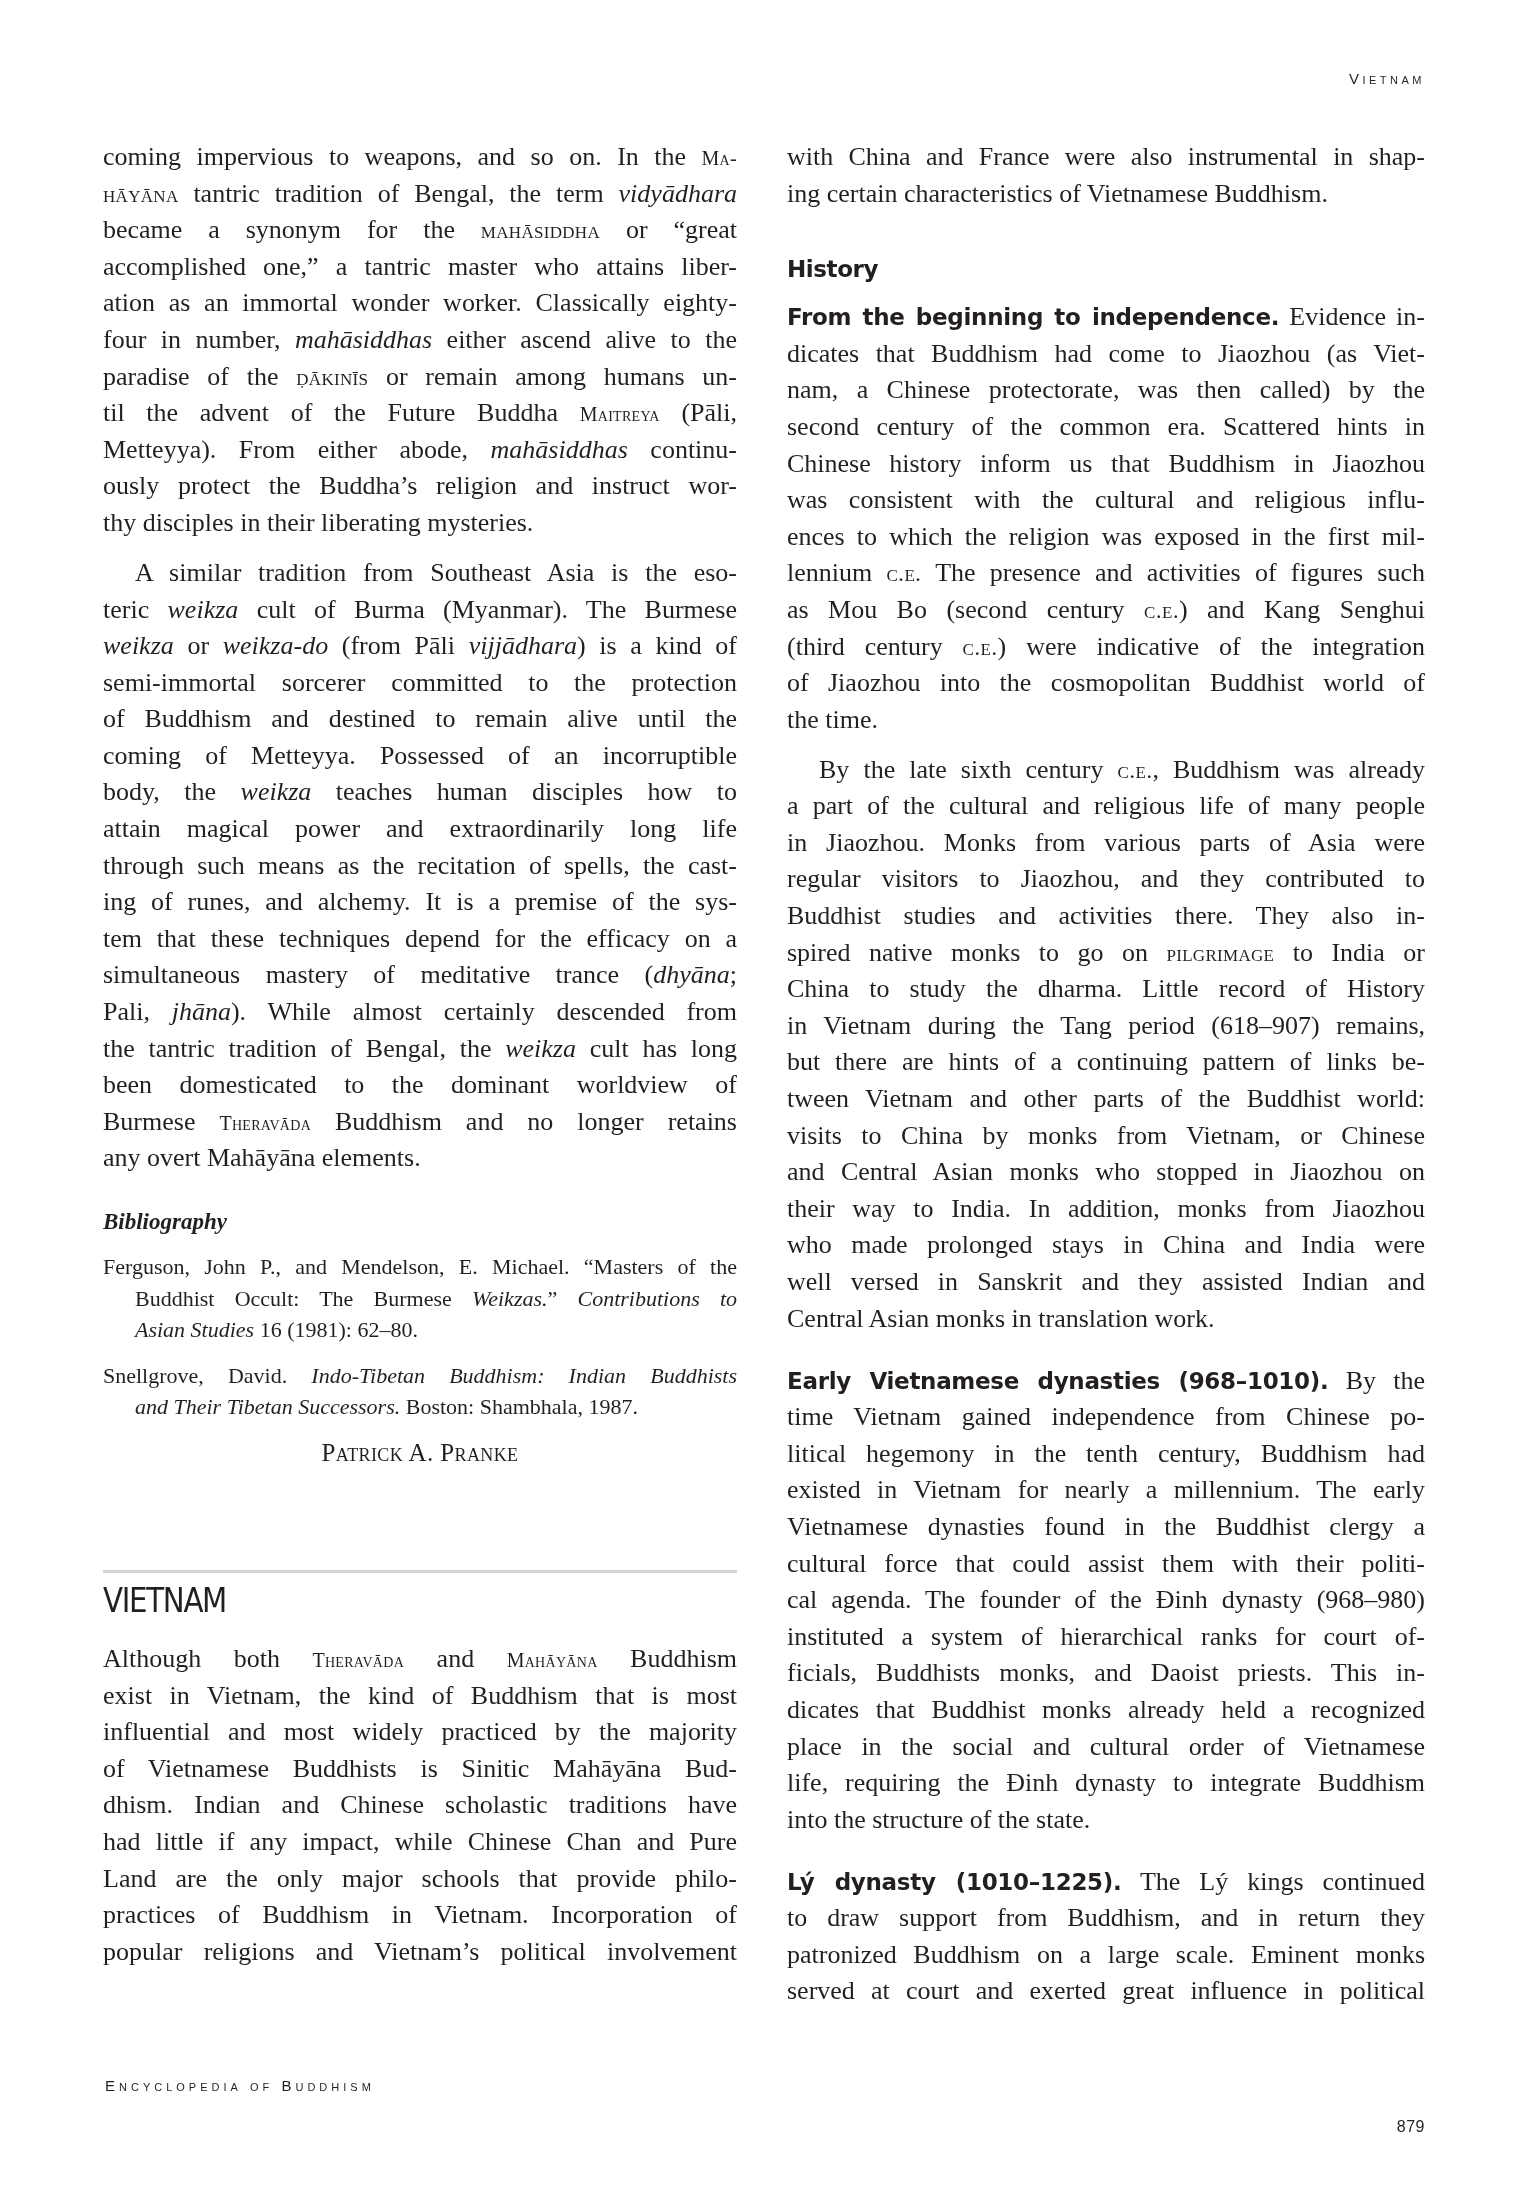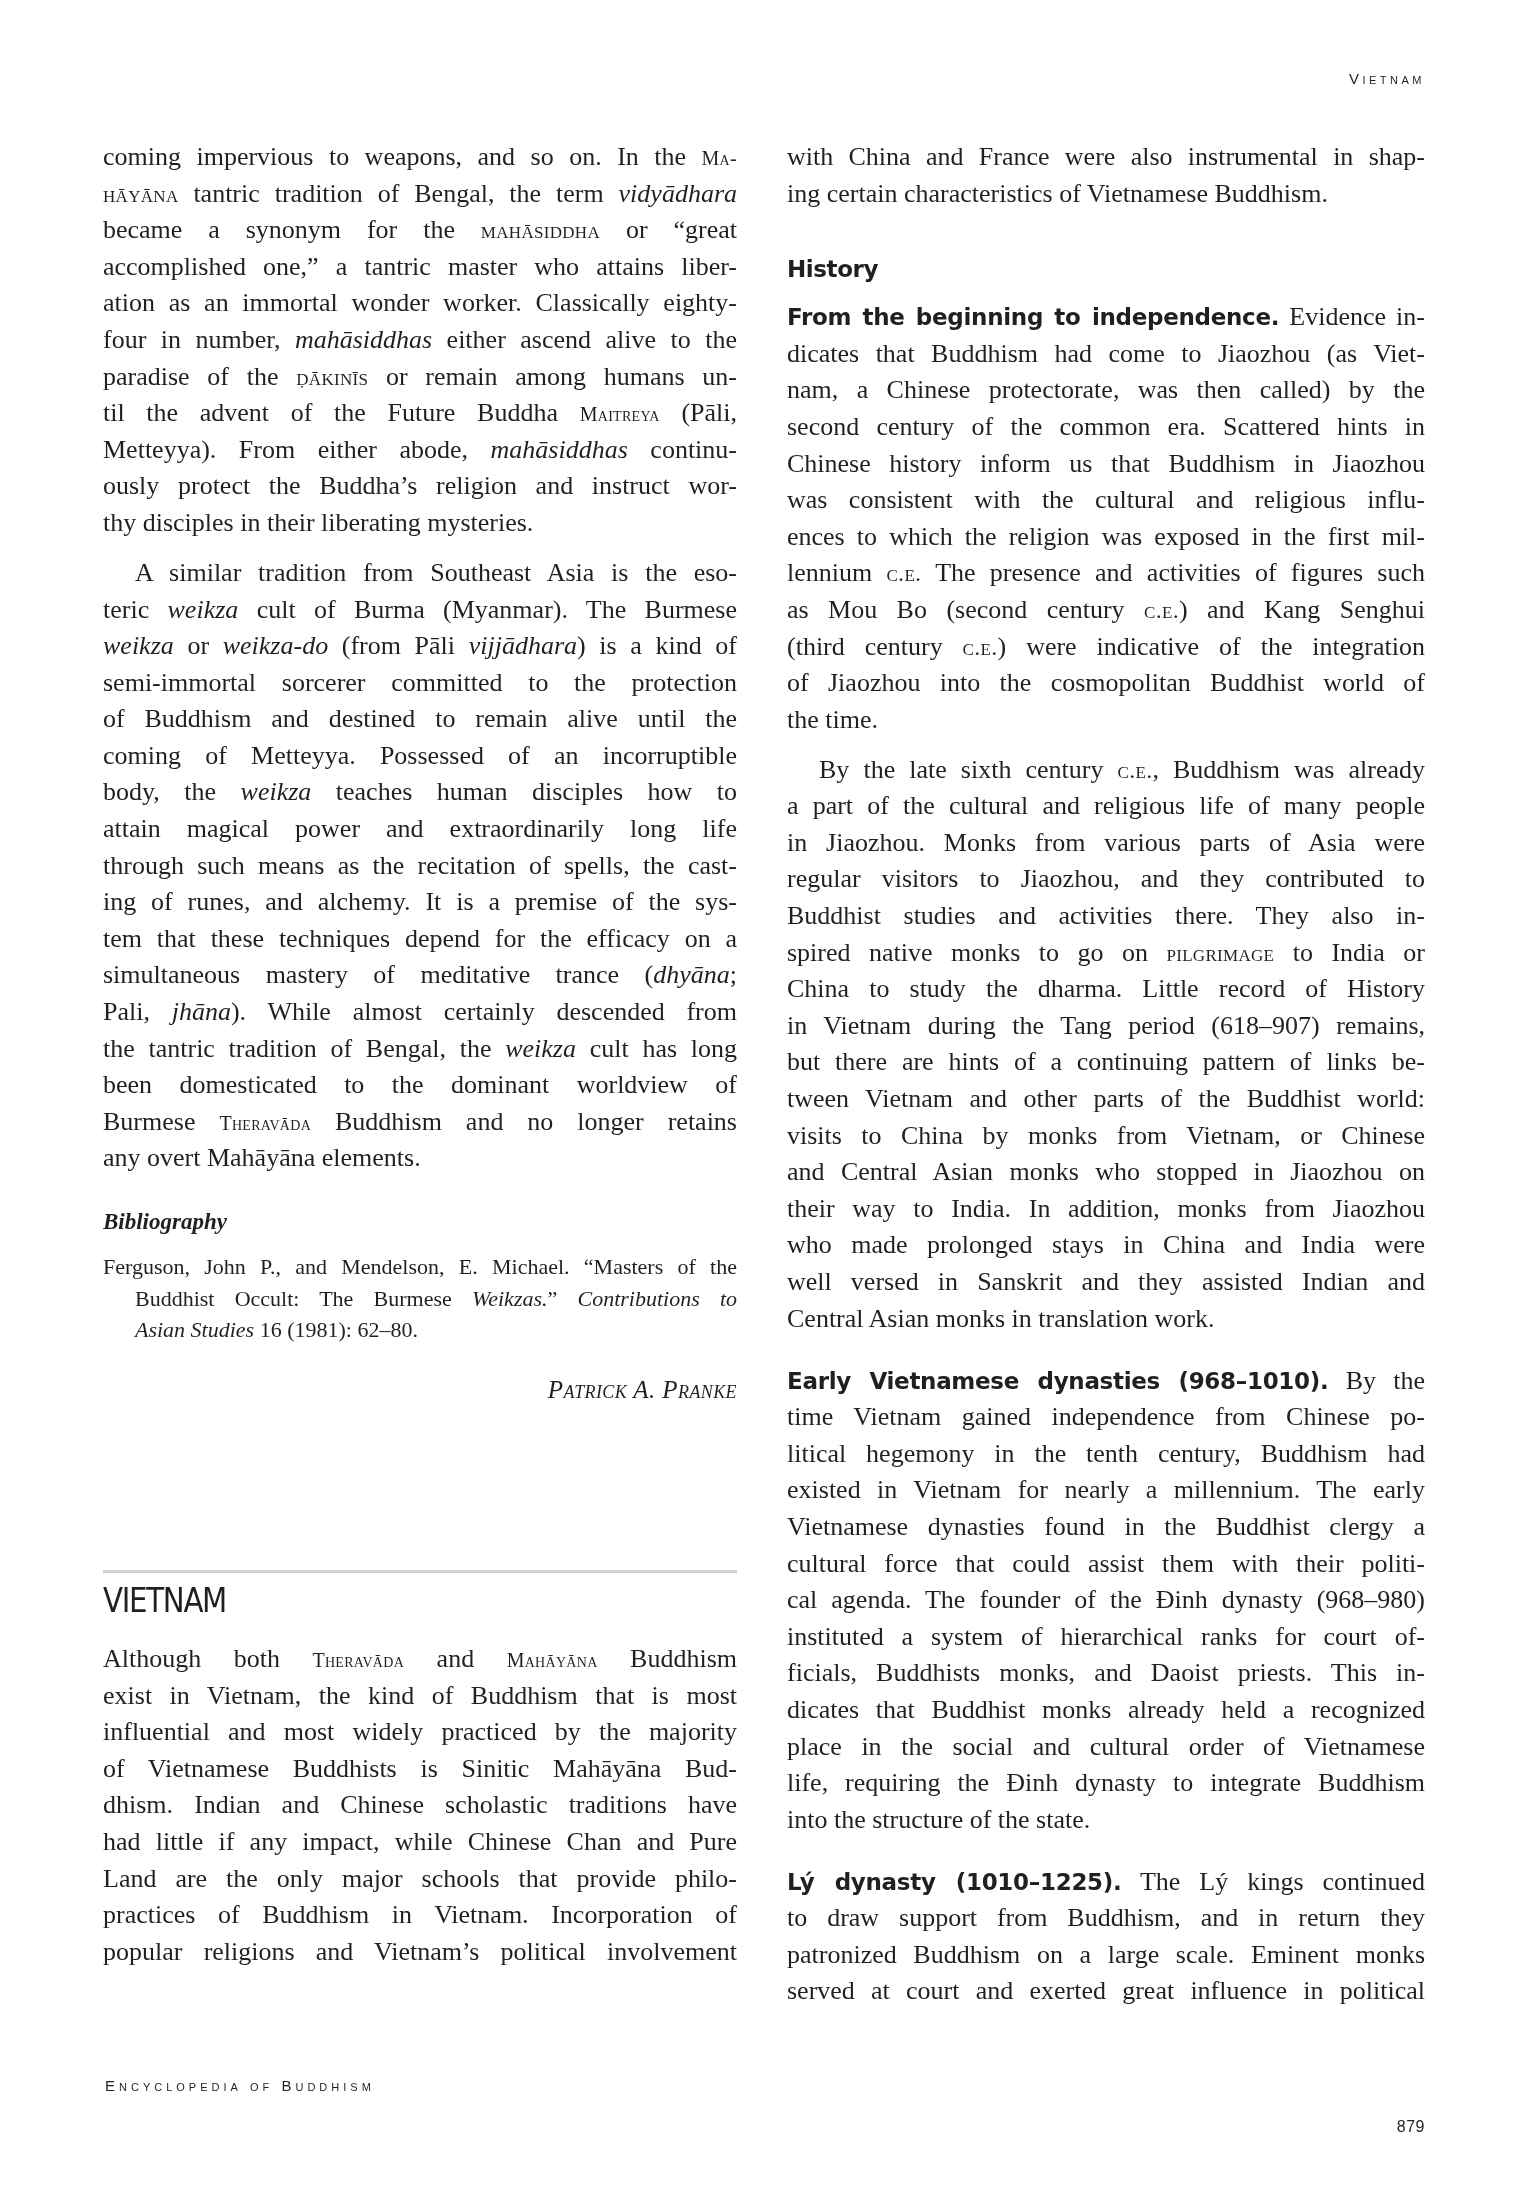--- a/index.html
+++ b/index.html
@@ -40,22 +40,22 @@
     height: 36.6px; line-height: 36.6px;
   }
   .biblio-head {
     font-style: italic; font-weight: bold; font-size: 23px;
     height: 36.6px; line-height: 36.6px;
   }
   .bib-entry { font-size: 22px; line-height: 31.5px; }
   .bib-entry .line { height: 31.5px; }
   .bib-entry .line.hang { padding-left: 32px; }
   .author-sig {
-    text-align: right; font-variant: small-caps; font-size: 25px; letter-spacing: 0.4px;
-    height: 36.6px; line-height: 36.6px; font-style: italic;
+    text-align: center; font-variant: small-caps; font-size: 25px; letter-spacing: 0.4px;
+    height: 36.6px; line-height: 36.6px;
   }
   .rule {
     position: absolute; left: 103px; width: 634px; top: 1570px;
     height: 3px; background: #d2d2d2;
   }
   .entry-title {
     position: absolute; left: 103px; top: 1580px;
     font-family: "DejaVu Sans", "Liberation Sans", sans-serif;
     font-size: 34px; font-weight: normal; letter-spacing: -1.5px; line-height: 40px;
     transform: scaleX(0.86); transform-origin: left center;
@@ -111,20 +111,24 @@
     </div>
   <div style="height: 14px;"></div>
   <div class="biblio-head">Bibliography</div>
   <div style="height: 10px;"></div>
   <div class="bib-entry">
       <span class="line"><span>Ferguson, John P., and Mendelson, E. Michael. “Masters of the</span></span>
       <span class="line hang"><span>Buddhist Occult: The Burmese </span><span class="it">Weikzas.</span><span>” </span><span class="it">Contributions to</span></span>
       <span class="line hang last"><span class="it">Asian Studies</span><span> 16 (1981): 62–80.</span></span>
     </div>
   <div style="height: 14px;"></div>
+  <div class="bib-entry">
+      <span class="line"><span>Snellgrove, David. </span><span class="it">Indo-Tibetan Buddhism: Indian Buddhists</span></span>
+      <span class="line hang last"><span class="it">and Their Tibetan Successors.</span><span> Boston: Shambhala, 1987.</span></span>
+    </div>
   <div style="height: 12px;"></div>
   <div class="author-sig">Patrick A. Pranke</div>
 </div>
 
 <div class="rule"></div>
 <div class="entry-title">VIETNAM</div>
 
 <div class="column col-left" style="top: 1641px;">
   <div class="para">
       <span class="line"><span>Although both </span><span class="sc">Theravāda</span><span> and </span><span class="sc">Mahāyāna</span><span> Buddhism</span></span>

